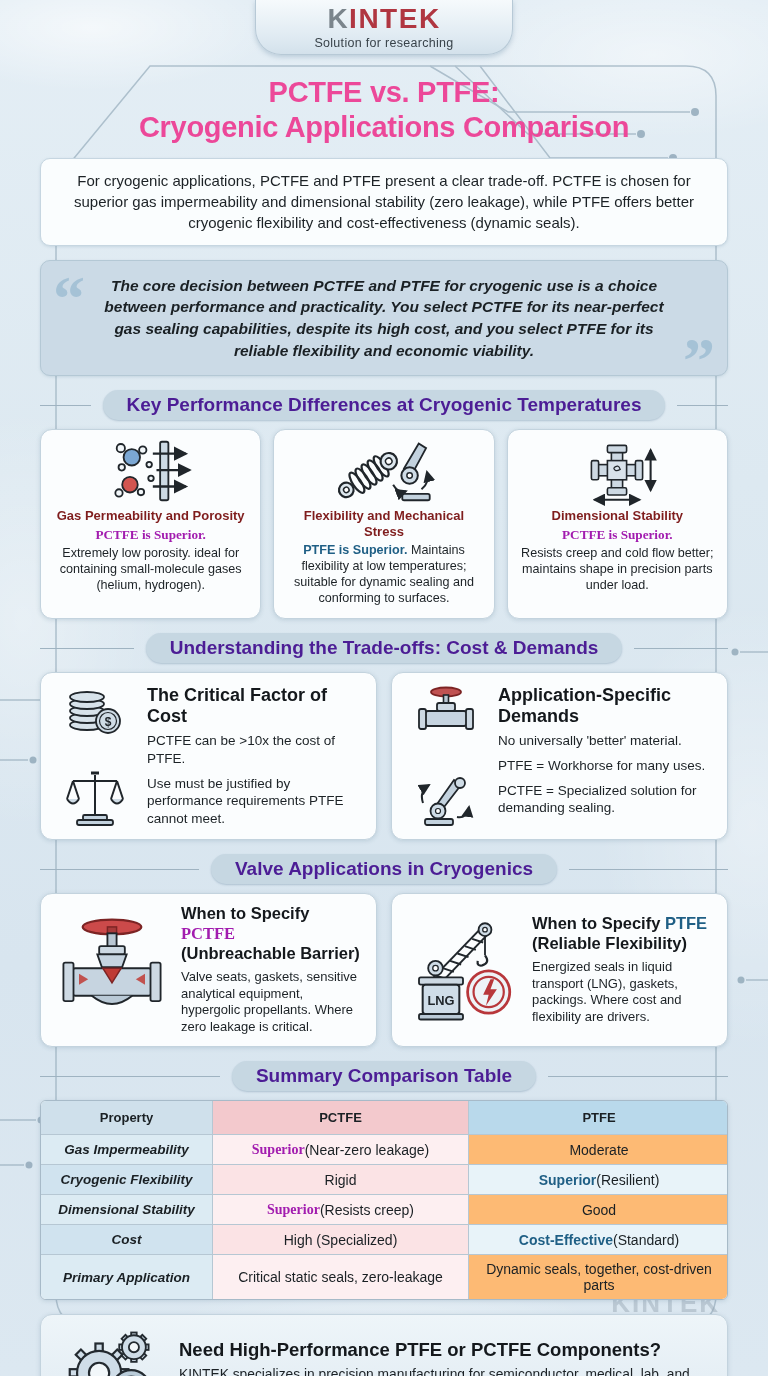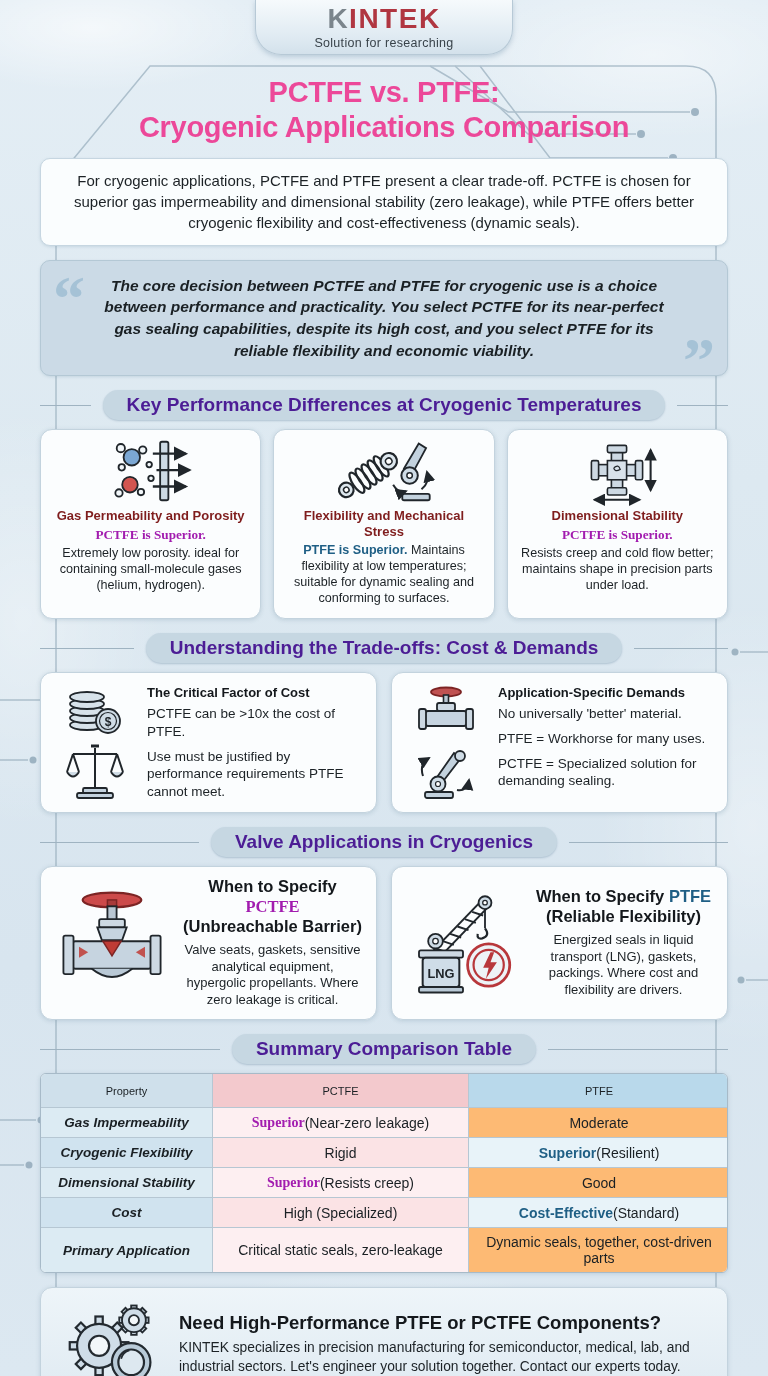--- a/index.html
+++ b/index.html
@@ -79,44 +79,44 @@
   .pcard .bodytext { font-size:12.6px; line-height:1.28; color:#1c2226; }
   .verdict { font-weight:bold; }
   .verdict.blk { display:block; margin-bottom:1px; font-size:13.2px; }
   .verdict.inl { font-size:12.6px; }
   .red { color:#a21caf;font-family:Liberation Serif, serif; } .blue { color:#1f5f85; }
 
   
   .trade-grid { display:grid; grid-template-columns:1fr 1fr; gap:14px; }
   .tcard { padding:12px 14px; display:flex; gap:12px; min-height:128px; }
   .t-icons { width:80px; flex:0 0 80px; display:flex; flex-direction:column; align-items:center; justify-content:space-between; }
-  .t-text h3 { font-size:13px; margin-bottom:5px; color:#14181c; }
+  .t-text h3 { font-size:18px; margin-bottom:5px; color:#14181c; }
   .t-text p { font-size:13.5px; line-height:1.3; margin-bottom:7px; color:#1c2226; }
   .t-text p:last-child { margin-bottom:0; }
 
   
-  .app-grid { display:grid; grid-template-columns:1fr 1fr; gap:14px;text-align:center; }
+  .app-grid { display:grid; grid-template-columns:1fr 1fr; gap:14px; }
   .acard { padding:10px 12px; display:flex; gap:10px; align-items:center; min-height:126px; }
   .a-icon { flex:0 0 118px; display:flex; align-items:center; justify-content:center; }
   .a-text h3 { font-size:16.5px; line-height:1.2; margin-bottom:5px; color:#14181c; }
   .a-text p { font-size:13px; line-height:1.3; color:#1c2226; }
 
   
   .cmp-table {
     display:grid; grid-template-columns:172px 256px 260px; border:1px solid #a7bac8;
     border-radius:6px; overflow:hidden; box-shadow:0 1px 4px rgba(120,150,170,.3); background:#fff;
   }
   .trow { display:contents; }
   .cell {
     border-right:1px solid #b6c7d3; border-bottom:1px solid #b6c7d3;
     display:flex; align-items:center; justify-content:center; text-align:center;
     font-size:14px; padding:6px 8px; min-height:30px; color:#1a2024;
   }
   .cell:nth-child(3n) { border-right:none; }
-  .thead .cell { font-size:11px; font-weight:normal; min-height:34px; }
+  .thead .cell { font-size:13px; font-weight:bold; min-height:34px; }
   .h-prop { background:#cfe0eb; } .h-pctfe { background:#f3c9cd; } .h-ptfe { background:#b9d9eb; }
   .c-prop { background:#dcebf3; font-weight:bold; font-size:13.5px;font-style:italic; }
   .c-pctfe { background:#fdeff1; } .c-ptfe { background:#fdba74; }
   .alt .c-prop { background:#d0e3ef; } .alt .c-pctfe { background:#fbe3e5; } .alt .c-ptfe { background:#e8f3f9; }
   .lastrow .cell { border-bottom:none; }
   .em { font-weight:bold; }
 
   
   .cta { margin-top:14px; padding:12px 18px; display:flex; gap:16px; align-items:center;
          background:linear-gradient(180deg,#eef5f9,#dfeaf2); }

